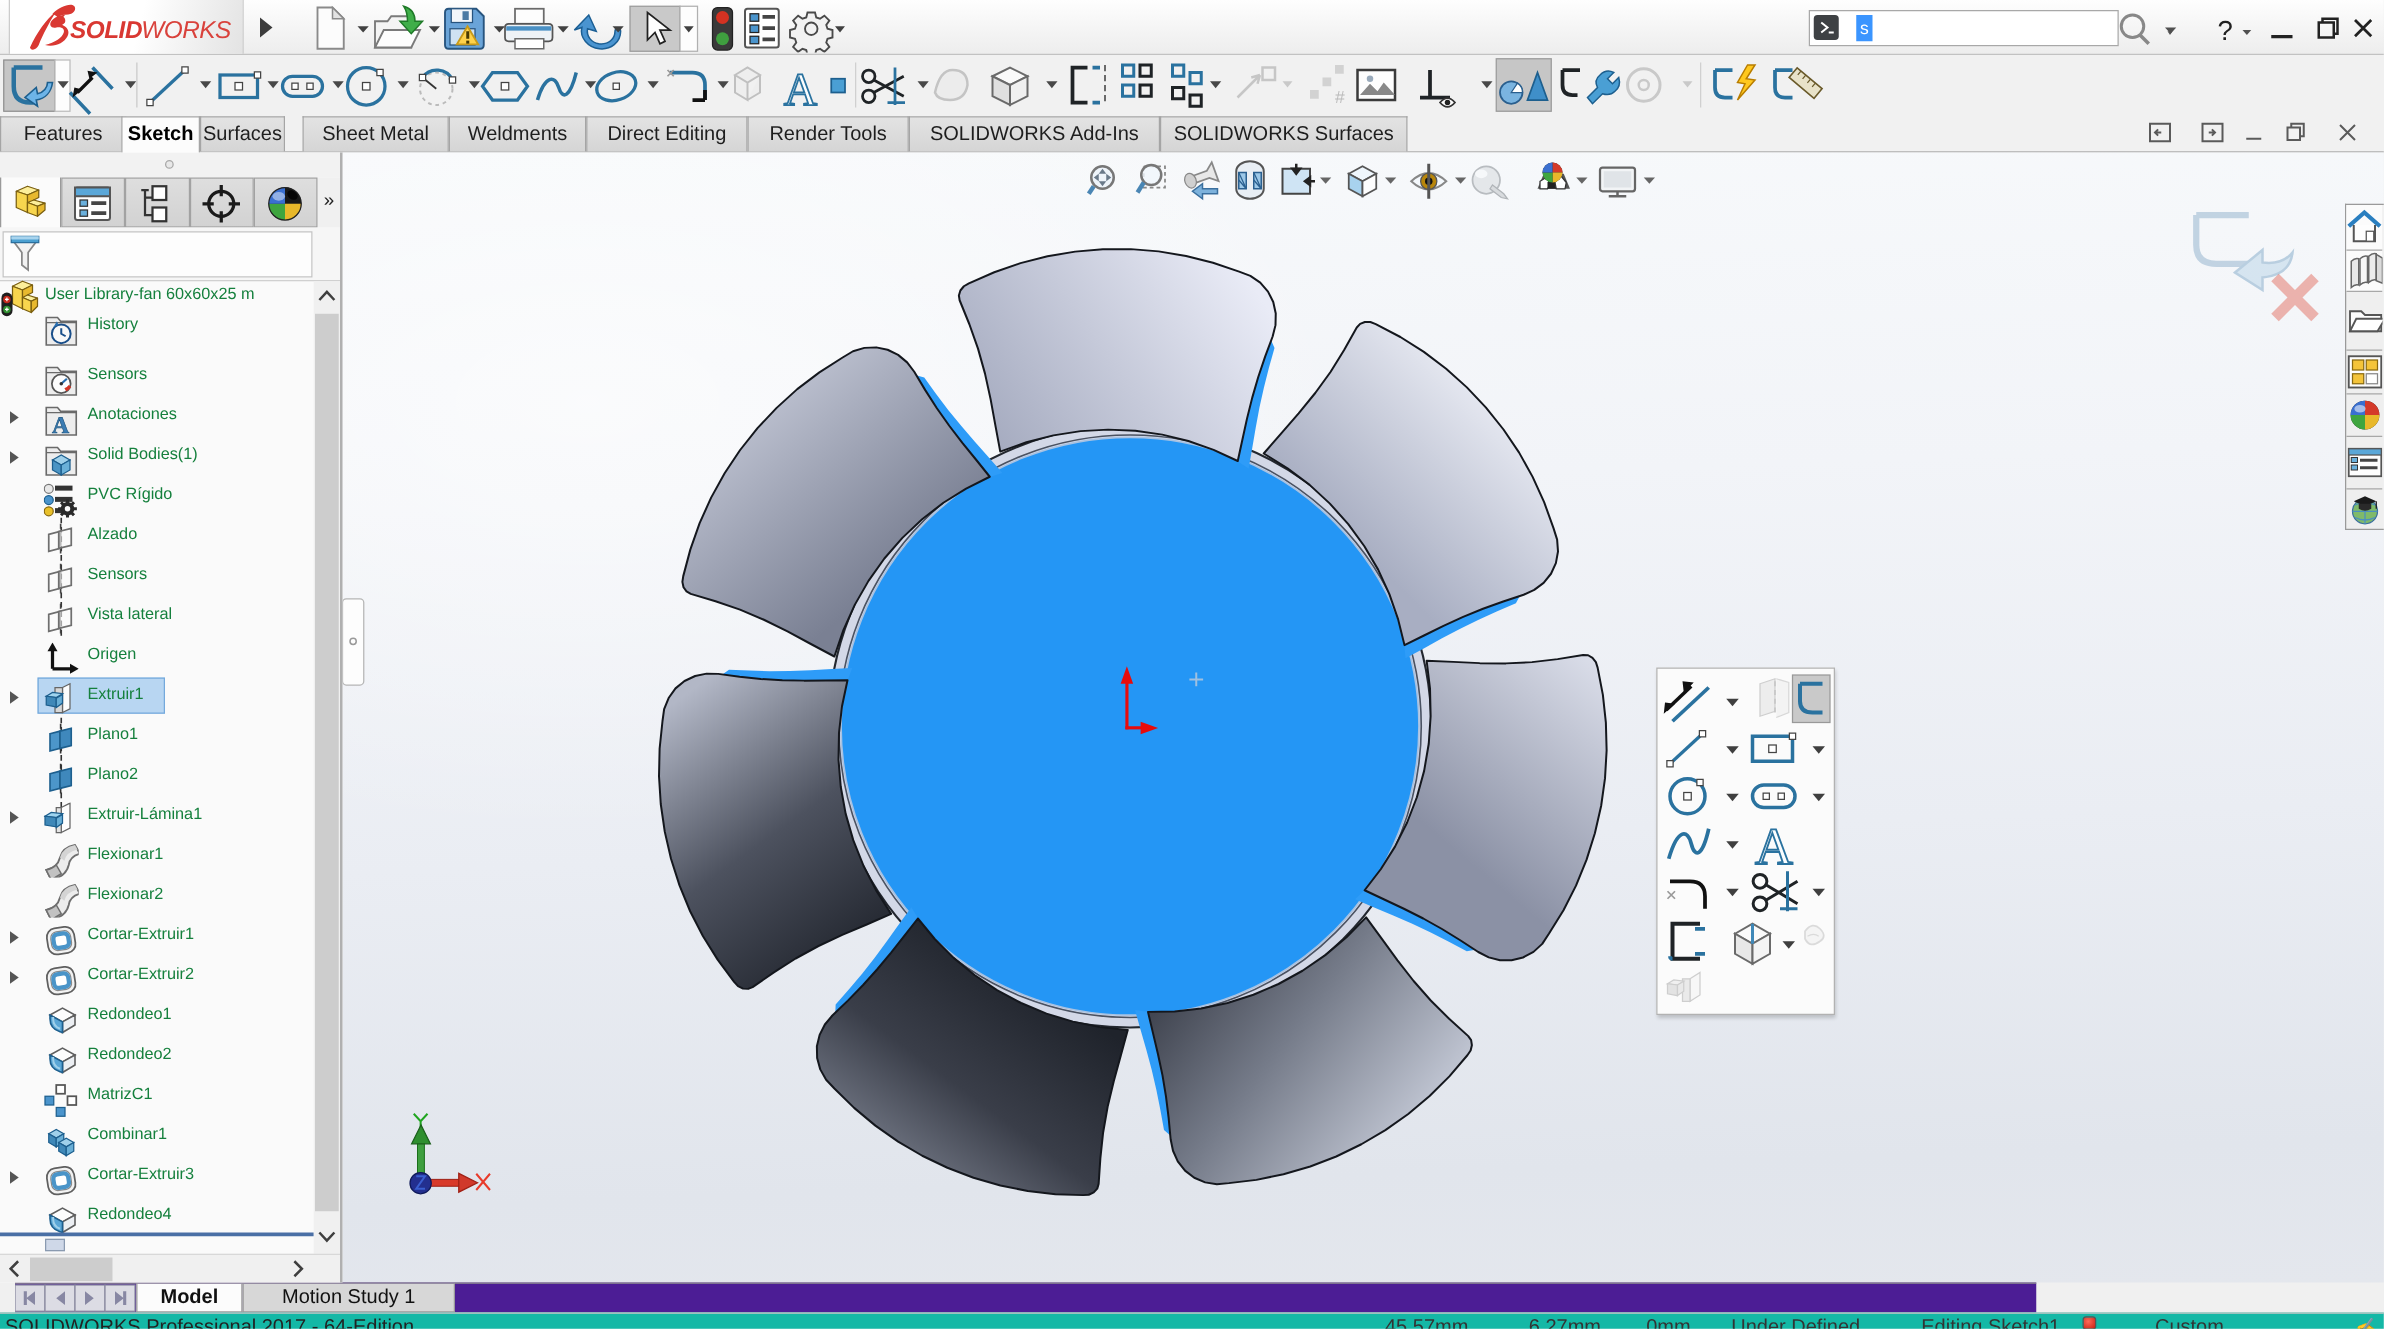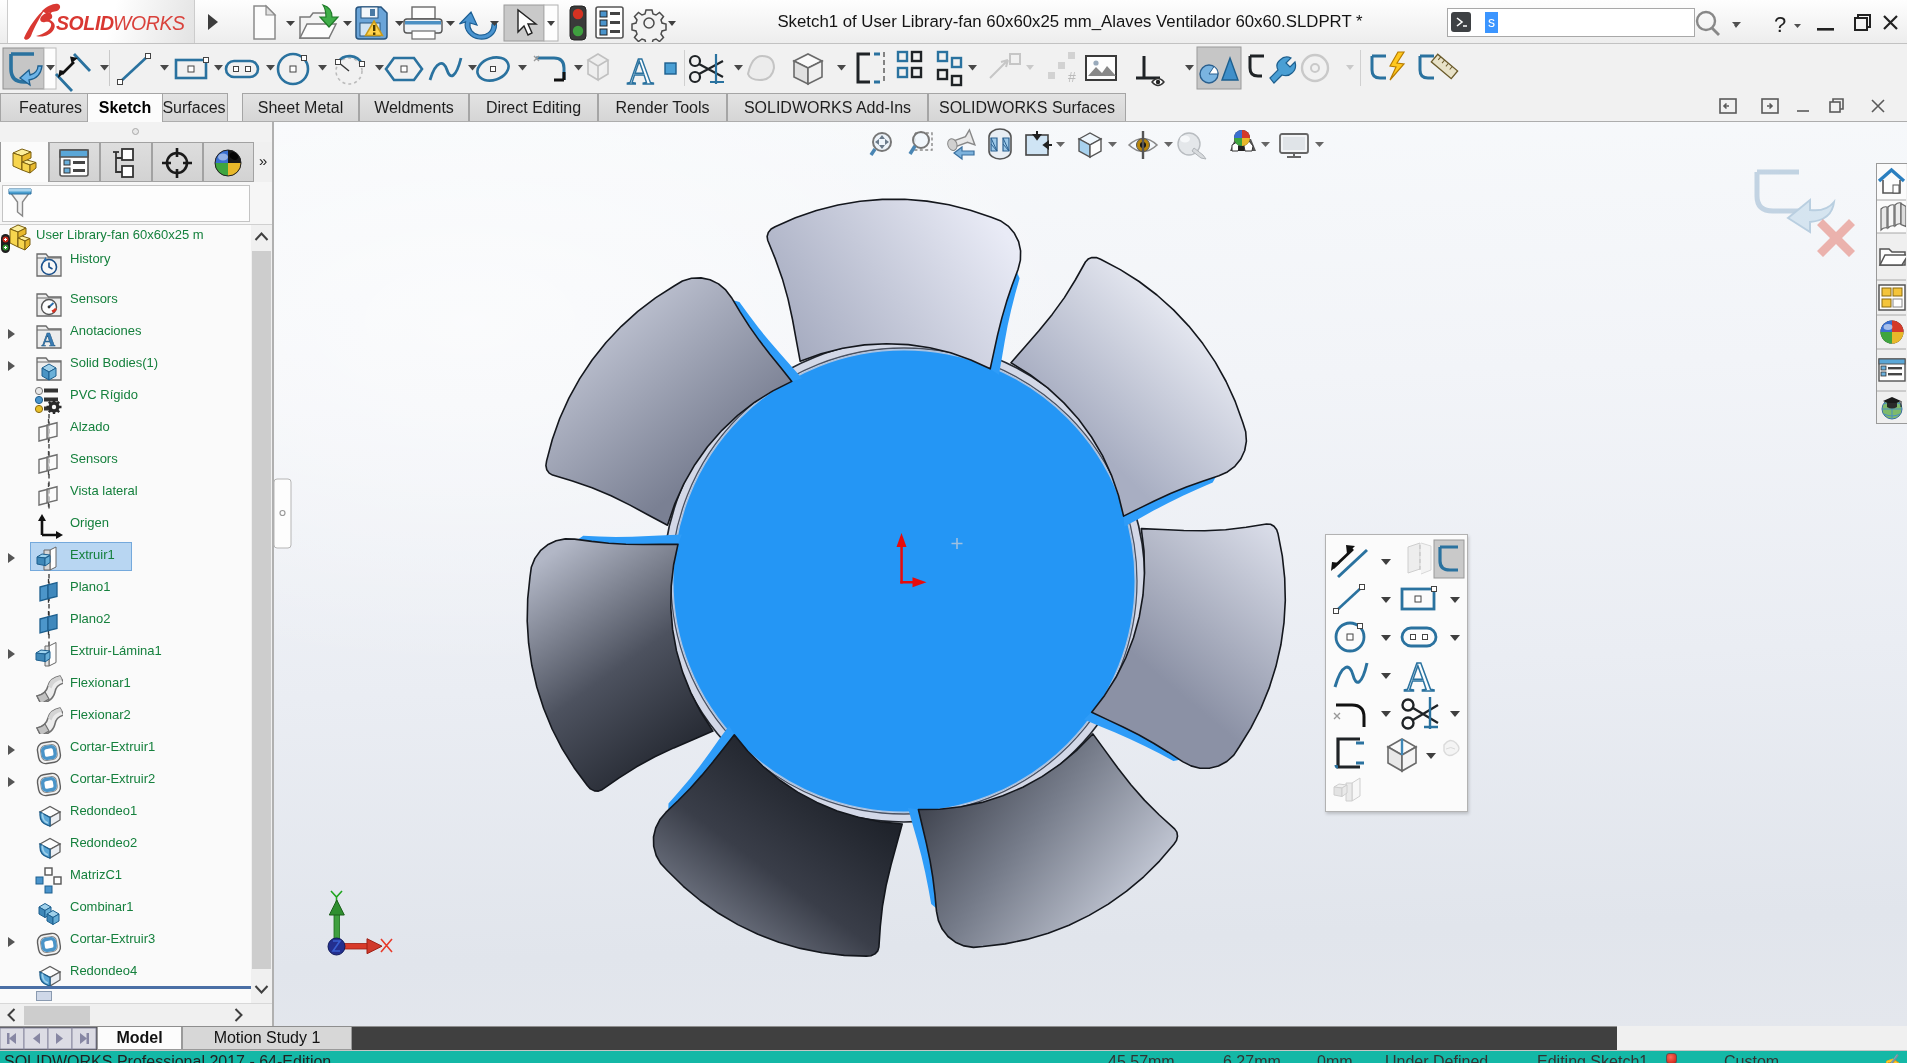--- a/index.html
+++ b/index.html
@@ -10,21 +10,21 @@
 .tab{position:absolute;top:1px;height:28px;background:linear-gradient(#e3e3e3,#d5d5d5);border:1px solid #a5a5a5;border-bottom:none;color:#1e1e1e;font-size:16px;text-align:center;line-height:27px}
 .tabactive{position:absolute;top:1px;height:30px;background:#fcfcfc;border:1px solid #a5a5a5;border-bottom:none;color:#000;font-weight:bold;font-size:16px;text-align:center;line-height:27px;z-index:3}
 #viewport{position:absolute;left:274px;top:122px;width:1633px;height:904px;background:
  radial-gradient(ellipse 900px 500px at 12% 22%, rgba(255,255,255,0.6), rgba(255,255,255,0) 70%),
  linear-gradient(178deg,#f7f9fb 0%,#f2f4f8 30%,#eaedf3 60%,#e1e5ec 88%,#e4e7ed 100%)}
 #fansvg{position:absolute;left:0;top:0;z-index:5;pointer-events:none}
 #leftpanel{position:absolute;left:0;top:122px;width:274px;height:904px;background:#fafafa;border-right:2px solid #b0b0b0;z-index:6;overflow:hidden}
 .trow{position:absolute;left:0;width:251px;height:32px}
 .trowtext{position:absolute;left:70px;top:4px;font-size:13px;color:#15803d;white-space:nowrap}
 .ticon{position:absolute;left:35px;top:3px}
-#bottombar{position:absolute;left:0;top:1026px;width:1617px;height:24px;background:#404040;border-top:1px solid #8e8e8e}
+#bottombar{position:absolute;left:12px;top:1026px;width:1617px;height:24px;background:#4c1d95;border-top:1px solid #8e8e8e}
 #statusbar{position:absolute;left:0;top:1050px;width:1907px;height:13px;background:#14b8a6;border-top:1px solid #c6c6c6;overflow:hidden}
 .st{position:absolute;top:2px;font-size:16px;color:#333;white-space:nowrap}
 .btab{position:absolute;top:0;height:23px;font-size:16px;text-align:center;line-height:22px;color:#111}
 </style></head>
 <body>
 <div id="titlebar">
     <div id="logobox"></div>
     <svg class="abs" style="left:14px;top:2px" width="180" height="40" viewBox="0 0 180 40">
 <g fill="#d93832">
 <path d="M10 36 C15 25 23 13 31 7 C26 15 20 26 17 34 C15 38 11 39 10 36 Z"></path>
@@ -75,21 +75,20 @@
 <rect x="370" y="8" width="10" height="3" fill="#444"></rect>
 <rect x="370" y="17" width="10" height="3" fill="#444"></rect>
 <rect x="370" y="26" width="10" height="3" fill="#444"></rect>
 <g fill="#f2f2f2" stroke="#4a4a4a" stroke-width="1.5">
 <path d="M406 6 h6 l1 4 3 1 3.5 -2.5 4 4 -2.5 3.5 1 3 4 1 v6 l-4 1 -1 3 2.5 3.5 -4 4 -3.5 -2.5 -3 1 -1 4 h-6 l-1 -4 -3 -1 -3.5 2.5 -4 -4 2.5 -3.5 -1 -3 -4 -1 v-6 l4 -1 1 -3 -2.5 -3.5 4 -4 3.5 2.5 3 -1 Z"></path>
 <circle cx="409" cy="19" r="5"></circle>
 </g>
 <path d="M428 17 l8 0 -4 5 Z" fill="#404040"></path>
 </g>
 </svg>
-    <div class="abs" style="left:700px;top:12px;width:740px;text-align:center;font-size:16.8px;color:#141414;white-space:nowrap">Sketch1 of User Library-fan 60x60x25 mm_Alaves Ventilador 60x60.SLDPRT *</div>
     <div class="abs" style="left:1447px;top:8px;width:248px;height:29px;background:#fff;border:1px solid #a8a8a8">
 <div class="abs" style="left:3px;top:3px;width:20px;height:20px;background:#3e4144;border-radius:3px"></div>
       <svg class="abs" style="left:3px;top:3px" width="20" height="20">
         <path d="M6 6 l5 4 -5 4 M12 14 h4" stroke="#fff" stroke-width="1.6" fill="none"></path>
       </svg>
 <div class="abs" style="left:37px;top:3px;width:13px;height:21px;background:#3b95ff;color:#fff;font-size:14px;text-align:center;line-height:20px">s</div>
 </div>
     <svg class="abs" style="left:1692px;top:8px" width="215" height="32" viewBox="0 0 215 32">
 <circle cx="14" cy="13" r="9" fill="none" stroke="#888" stroke-width="2.4"></circle>
 <path d="M20 20 l7 7" stroke="#888" stroke-width="2.8"></path>
@@ -230,21 +229,21 @@
   </div>
 <div id="tabrow">
     <div class="tab" style="left:0px;width:101px">Features</div>
     <div class="tab" style="left:160px;width:68px">Surfaces</div>
     <div class="tab" style="left:242px;width:117px">Sheet Metal</div>
     <div class="tab" style="left:359px;width:110px">Weldments</div>
     <div class="tab" style="left:469px;width:129px">Direct Editing</div>
     <div class="tab" style="left:598px;width:129px">Render Tools</div>
     <div class="tab" style="left:727px;width:201px">SOLIDWORKS Add-Ins</div>
     <div class="tab" style="left:928px;width:198px">SOLIDWORKS Surfaces</div>
-    <div class="tabactive" style="left:87px;width:76px">Sketch</div>
+    <div class="tabactive" style="left:97px;width:63px">Sketch</div>
     <svg class="abs" style="left:1718px;top:4px" width="180" height="22" viewBox="0 0 180 22">
 <g stroke="#5a5a5a" stroke-width="1.6" fill="none">
 <rect x="2" y="3" width="16" height="14"></rect>
         <path d="M11 10 l-5 0 M8.5 7.5 l-2.5 2.5 2.5 2.5"></path>
 <rect x="44" y="3" width="16" height="14"></rect>
         <path d="M49 10 l5 0 M51.5 7.5 l2.5 2.5 -2.5 2.5"></path>
 <path d="M79 15 h12"></path>
 <rect x="112" y="6" width="10" height="10"></rect>
         <path d="M115 6 v-3 h10 v10 h-3"></path>
 <path d="M154 4 l12 12 M166 4 l-12 12"></path>

